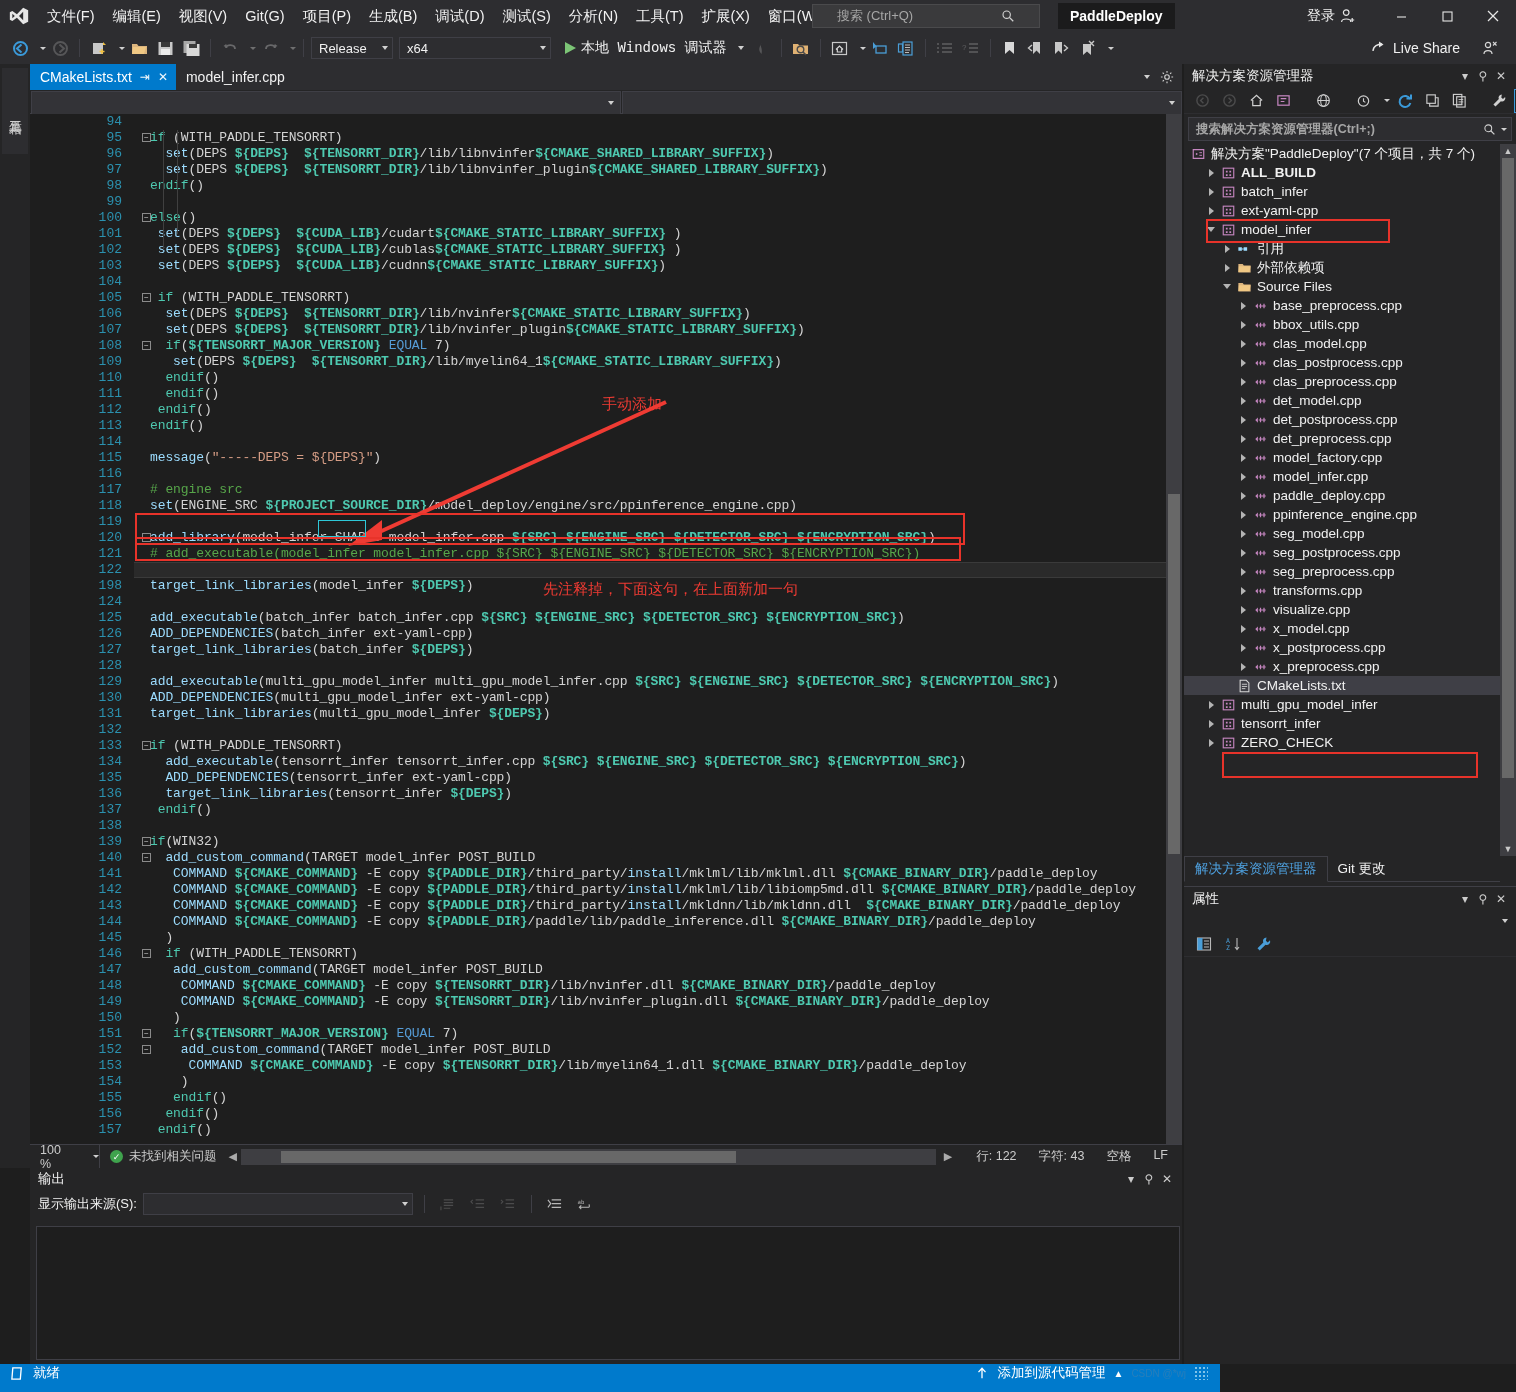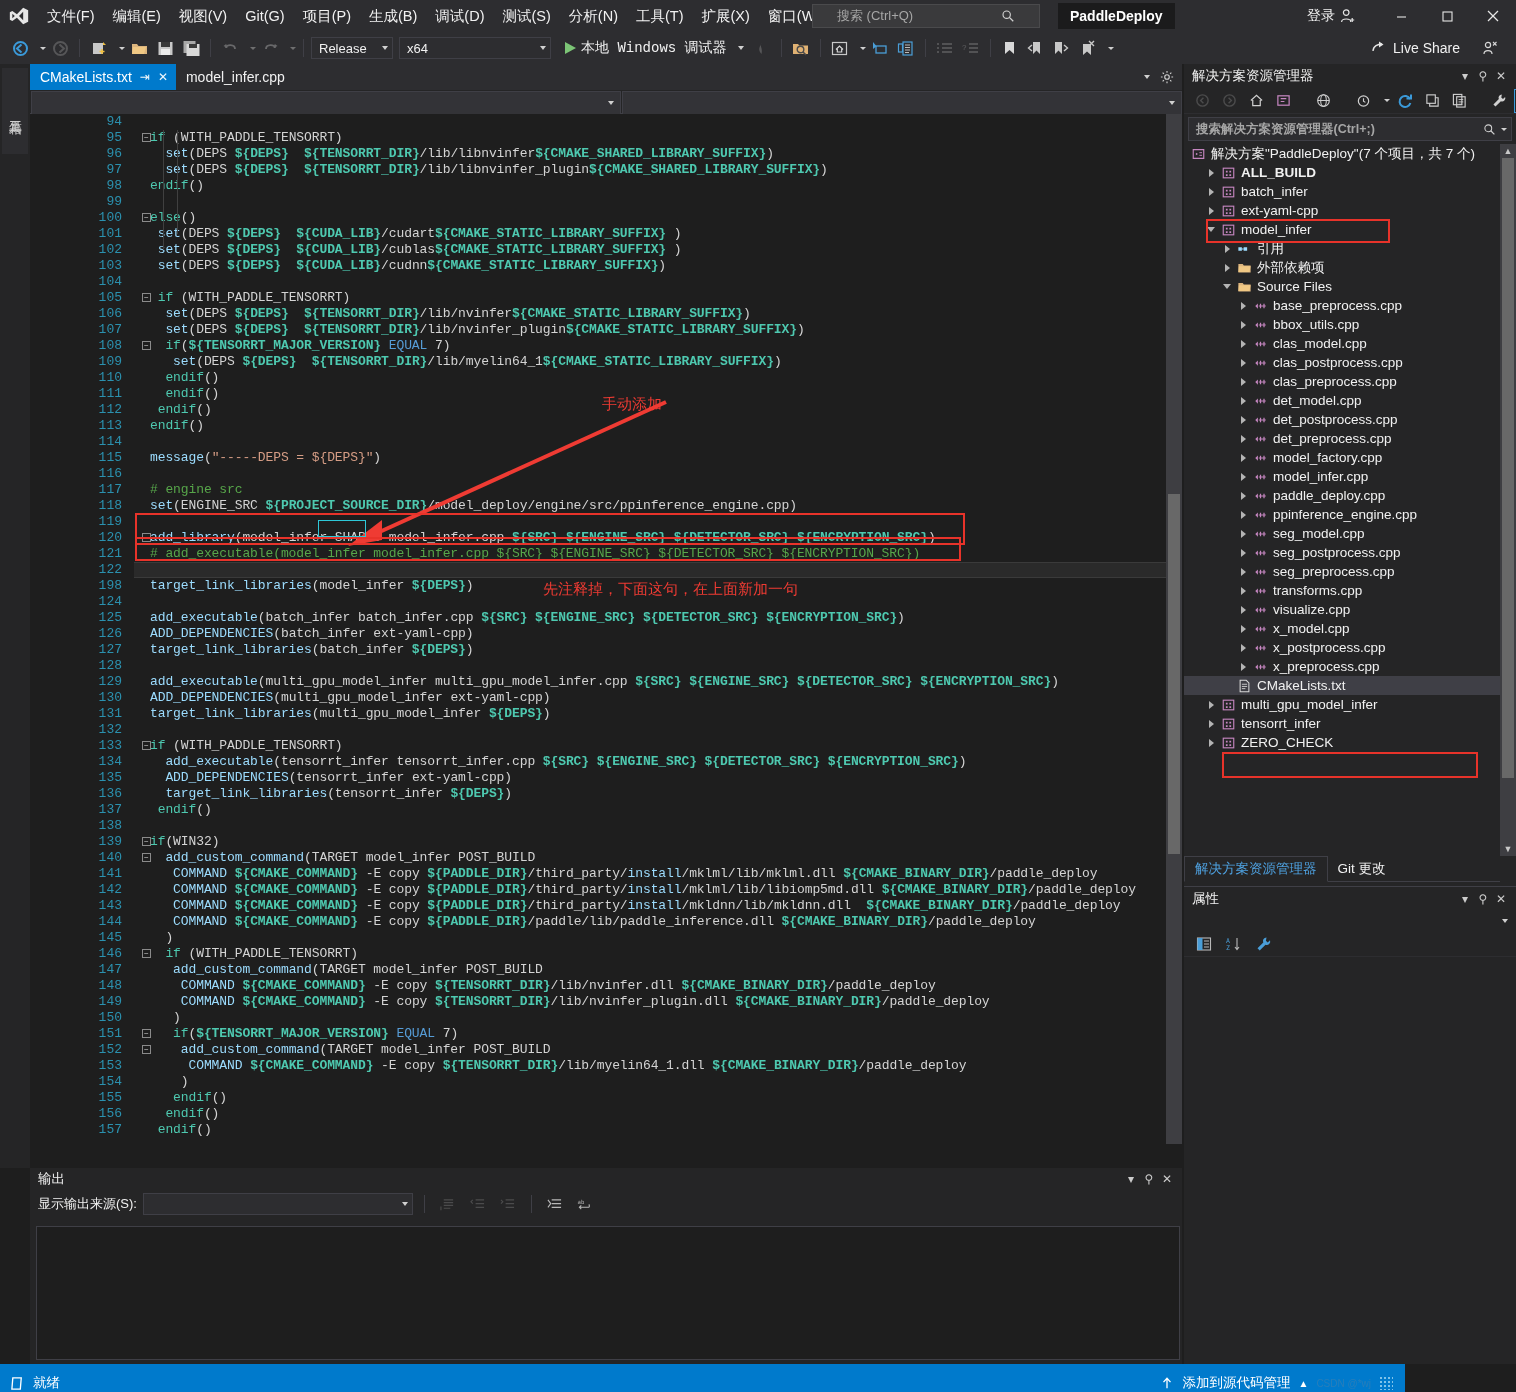--- a/index.html
+++ b/index.html
@@ -102,21 +102,21 @@
   .props-tb{height:26px;display:flex;align-items:center;gap:6px;padding:0 8px;border-bottom:1px solid #2d2d30;}
 
   
   .output{position:absolute;left:30px;top:1104px;width:1152px;height:196px;background:#252526;}
   .out-head{height:22px;display:flex;align-items:center;padding:0 6px 0 8px;font-size:13.5px;}
   .out-toolbar{height:28px;display:flex;align-items:center;gap:6px;padding:0 8px;}
   .out-combo{width:270px;height:22px;background:#2d2d30;border:1px solid #3f3f46;display:flex;align-items:center;padding:0 4px;}
   .out-body{position:absolute;left:6px;right:2px;top:58px;bottom:4px;background:#1e1e1e;border:1px solid #3f3f46;}
 
   
-  .statusbar{position:absolute;left:0;bottom:0;width:1405px;height:28px;background:#007acc;display:flex;align-items:flex-end;color:#fff;font-size:13.5px;}
+  .statusbar{position:absolute;left:0;bottom:0;width:1220px;height:28px;background:#007acc;display:flex;align-items:flex-start;color:#fff;font-size:13.5px;}
   .sb-left{display:flex;align-items:center;gap:8px;padding-left:10px;}
   .sb-right{margin-left:auto;display:flex;align-items:center;gap:8px;padding-right:12px;}
   .sb-grip{width:14px;height:14px;background-image:radial-gradient(circle,#7fc3ea 1px,transparent 1px);background-size:4px 4px;}
   .wm{font-size:10px;color:#2e7fb8;opacity:.85;}
 </style>
 </head>
 <body>
 
 <div class="titlebar">
   <div class="vs-logo">
@@ -537,20 +537,41 @@
 
       <div class="annot-box" style="left:105px;top:399px;width:830px;height:32px;"></div>
       <div class="annot-box" style="left:105px;top:423px;width:826px;height:24px;"></div>
       <div class="shared-box" style="left:288px;top:406px;width:48px;height:17px;"></div>
     </div>
 
     <div class="vscroll">
       <div class="vthumb" style="top:380px;height:360px;"></div>
     </div>
 
+    <div class="editor-status">
+      <div class="zoomsel">
+        <span>100 %</span>
+        <span class="caret sm"></span>
+      </div>
+      <div class="noissue">
+        <span class="ok-ic">✓</span>
+        <span>未找到相关问题</span>
+      </div>
+      <div style="color:#aaa;font-size:11px;padding:0 2px;">◀</div>
+      <div class="hscroll">
+          <div class="hthumb"></div>
+        </div>
+      <div style="color:#aaa;font-size:11px;padding:0 10px 0 2px;">▶</div>
+      <div class="pos">
+        <span>行: 122</span>
+        <span>字符: 43</span>
+        <span>空格</span>
+        <span>LF</span>
+      </div>
+    </div>
   </div>
 
   <div class="output">
     <div class="out-head">
       <span>输出</span>
       <span class="dots"></span>
       <span class="phbtn">▾</span>
       <span class="phbtn">⚲</span>
       <span class="phbtn">✕</span>
     </div>

